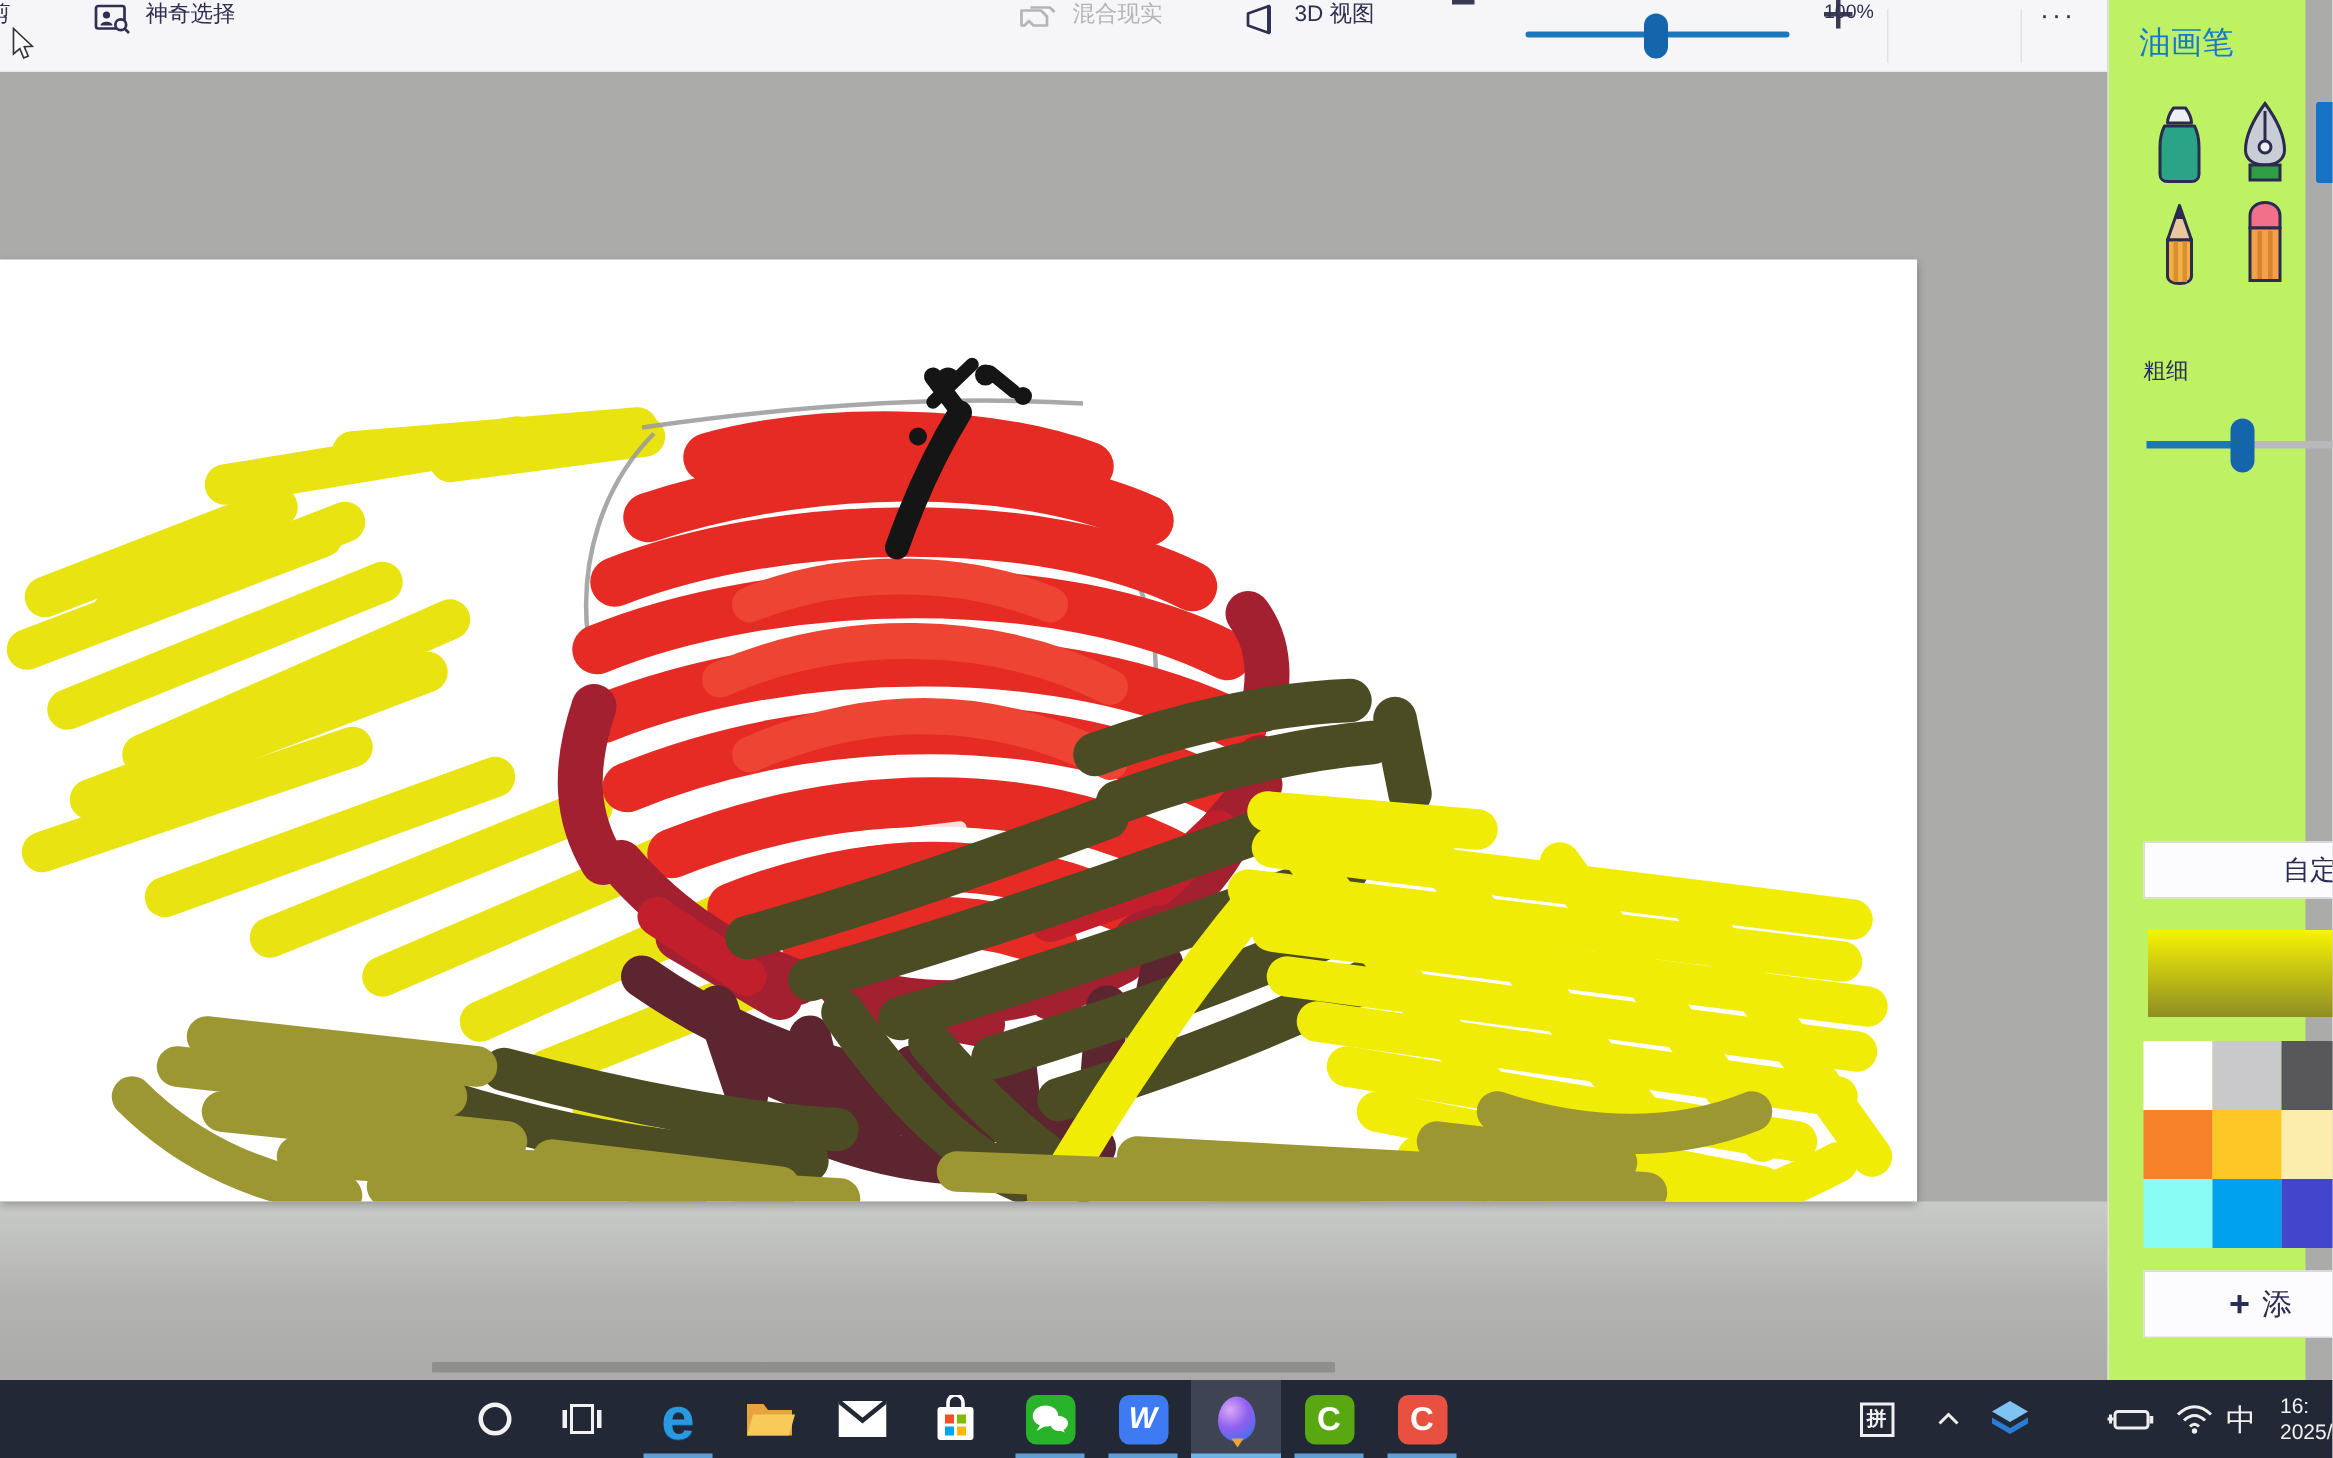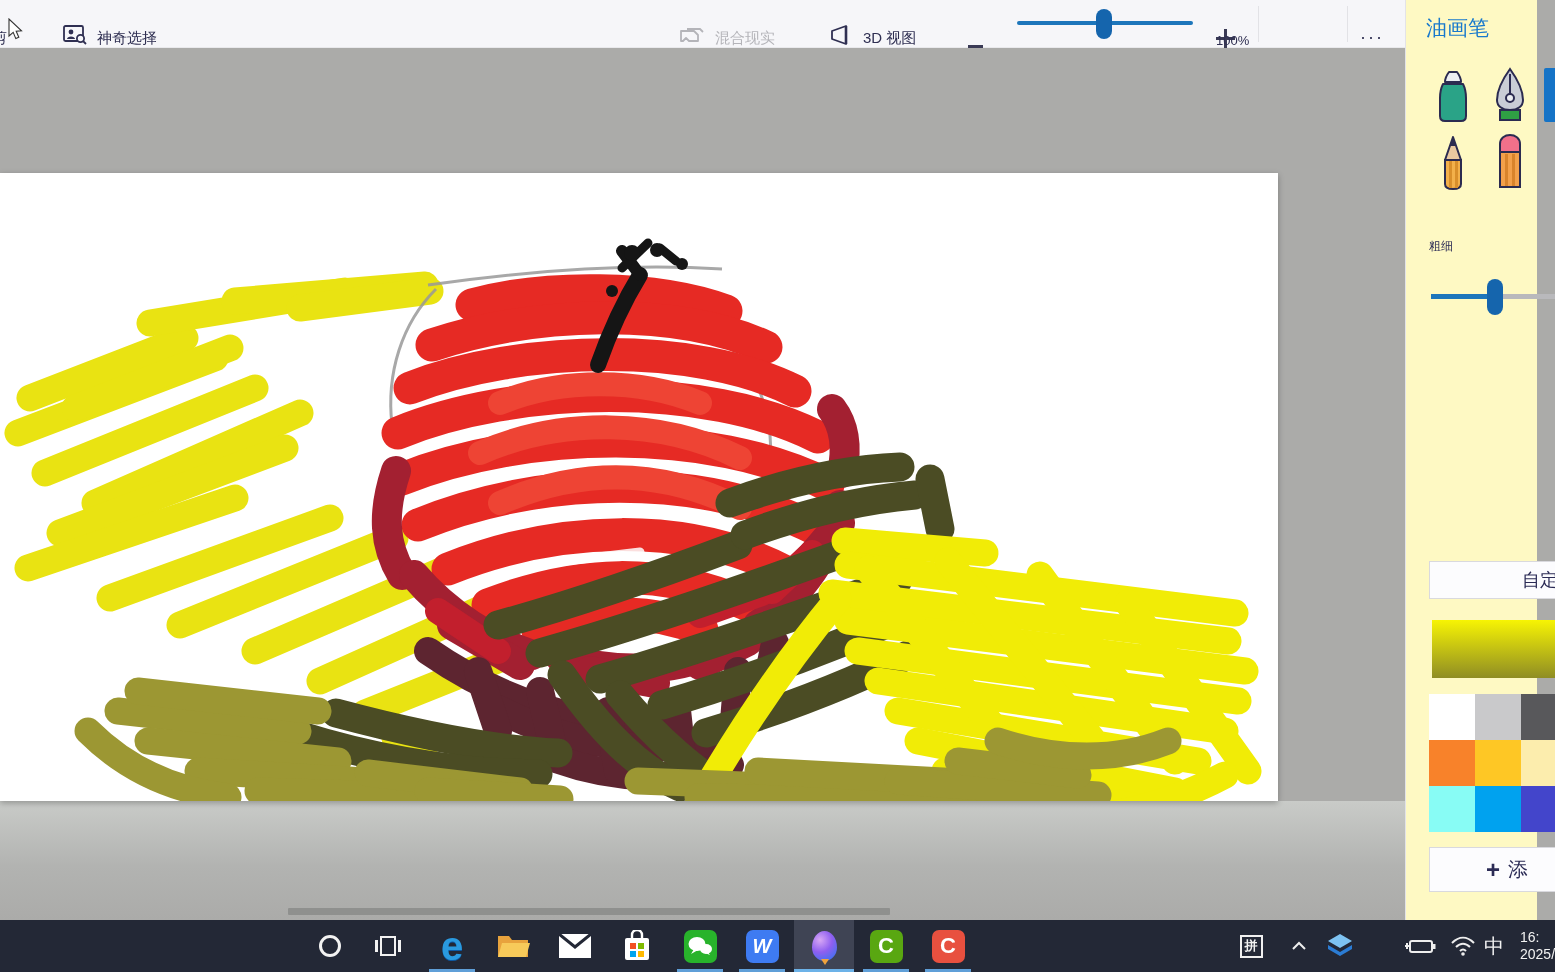--- a/index.html
+++ b/index.html
@@ -2,39 +2,39 @@
 <html><head>
 <meta charset="utf-8">
 <style>
   * { margin:0; padding:0; box-sizing:border-box; }
   html,body { width:1555px; height:972px; overflow:hidden; }
   body { font-family:"Liberation Sans","DejaVu Sans",sans-serif; position:relative; background:#ababa9; }
   .abs { position:absolute; }
 
   
   #toolbar { left:0; top:0; width:1405px; height:48px; background:#f6f6f9; border-bottom:1px solid #e9e9ec; z-index:5; }
-  .tb-item { position:absolute; top:0; height:48px; display:flex; align-items:flex-end; gap:9px; color:#2f2f52; font-size:15px; cursor:default; }
+  .tb-item { position:absolute; top:0; height:48px; display:flex; align-items:flex-start; gap:9px; color:#2f2f52; font-size:15px; cursor:default; }
   .tb-label { white-space:nowrap; }
   .disabled { color:#b4b4b9; }
   .tb-divider { position:absolute; top:6px; width:1px; height:36px; background:#e2e2e6; }
 
   
   .zslider-track { position:absolute; left:1017px; top:21px; width:176px; height:4px; background:#1d76bb; border-radius:2px; }
   .zslider-thumb { position:absolute; left:1096px; top:9px; width:16px; height:30px; background:#1565ad; border-radius:8px; }
   .minus-glyph { width:15px; height:3px; background:#3a3a55; }
   .plus-glyph { position:relative; width:19px; height:19px; }
   .plus-glyph::before { content:""; position:absolute; left:0; top:8px; width:19px; height:3px; background:#3a3a55; }
   .plus-glyph::after  { content:""; position:absolute; left:8px; top:0; width:3px; height:19px; background:#3a3a55; }
 
   
-  #panel { left:1405px; top:0; width:132px; height:920px; background:#fef9c3; border-left:1px solid #e3e3e7; z-index:6; }
+  #panel { left:1405px; top:0; width:132px; height:920px; background:#bef264; border-left:1px solid #e3e3e7; z-index:6; }
   #panel-title { left:20px; top:14px; font-size:21px; color:#1879cc; }
   .tool { position:absolute; width:44px; height:58px; cursor:pointer; }
   #tool-selected { left:138px; top:68px; width:30px; height:54px; border-radius:2px; }
-  #thickness-label { left:23px; top:238px; font-size:12px; color:#2b2b55; }
+  #thickness-label { left:23px; top:238px; font-size:15px; color:#2b2b55; }
   .pslider-blue { left:25px; top:294px; width:64px; height:5px; background:#1d76bb; }
   .pslider-gray { left:89px; top:294px; width:70px; height:5px; background:#b9b9bc; }
   .pslider-thumb { left:81px; top:279px; width:16px; height:36px; background:#1565ad; border-radius:8px; }
 
   .panel-btn { position:absolute; left:23px; width:150px; background:#fcfcfe; border:1px solid #d9d9de; color:#2b2b55; display:flex; align-items:center; cursor:pointer; }
   #custom-btn { top:561px; height:38px; font-size:18px; }
   #custom-btn span { margin-left:92px; }
   #current-color { left:26px; top:620px; width:140px; height:58px; }
   #palette { left:23px; top:694px; width:138px; height:138px; display:grid; grid-template-columns:repeat(3,46px); grid-template-rows:repeat(3,46px); }
   .swatch { width:46px; height:46px; cursor:pointer; }

